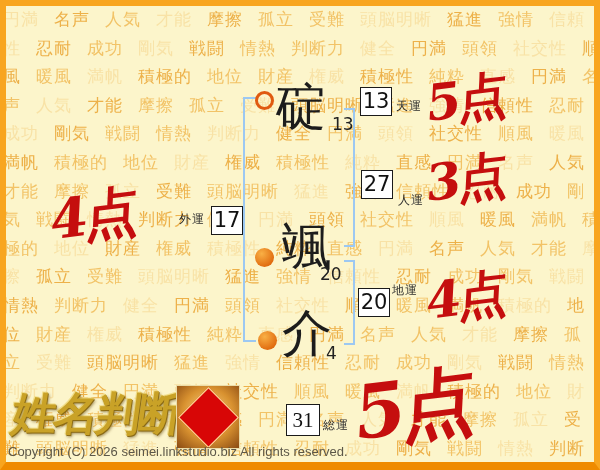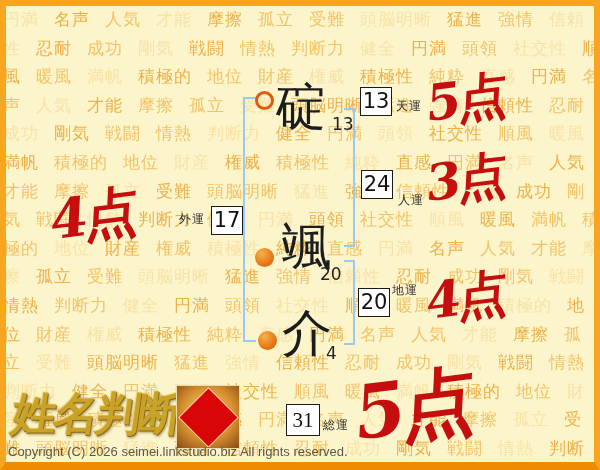--- a/index.html
+++ b/index.html
@@ -101,21 +101,21 @@
   <div class="kanji k1">碇</div>
   <div class="strokes s1">13</div>
   <div class="kanji k2">颯</div>
   <div class="strokes s2">20</div>
   <div class="kanji k3">介</div>
   <div class="strokes s3">4</div>
 
   <div class="vbox vb-ten">13</div>
   <div class="vlabel lb-ten">天運</div>
 
-  <div class="vbox vb-jin">24</div>
+  <div class="vbox vb-jin">27</div>
   <div class="vlabel lb-jin">人運</div>
 
   <div class="vlabel lb-gai">外運</div>
   <div class="vbox vb-gai">17</div>
 
   <div class="vbox vb-chi">20</div>
   <div class="vlabel lb-chi">地運</div>
 
   <div class="vbox vb-sou">31</div>
   <div class="vlabel lb-sou">総運</div>

